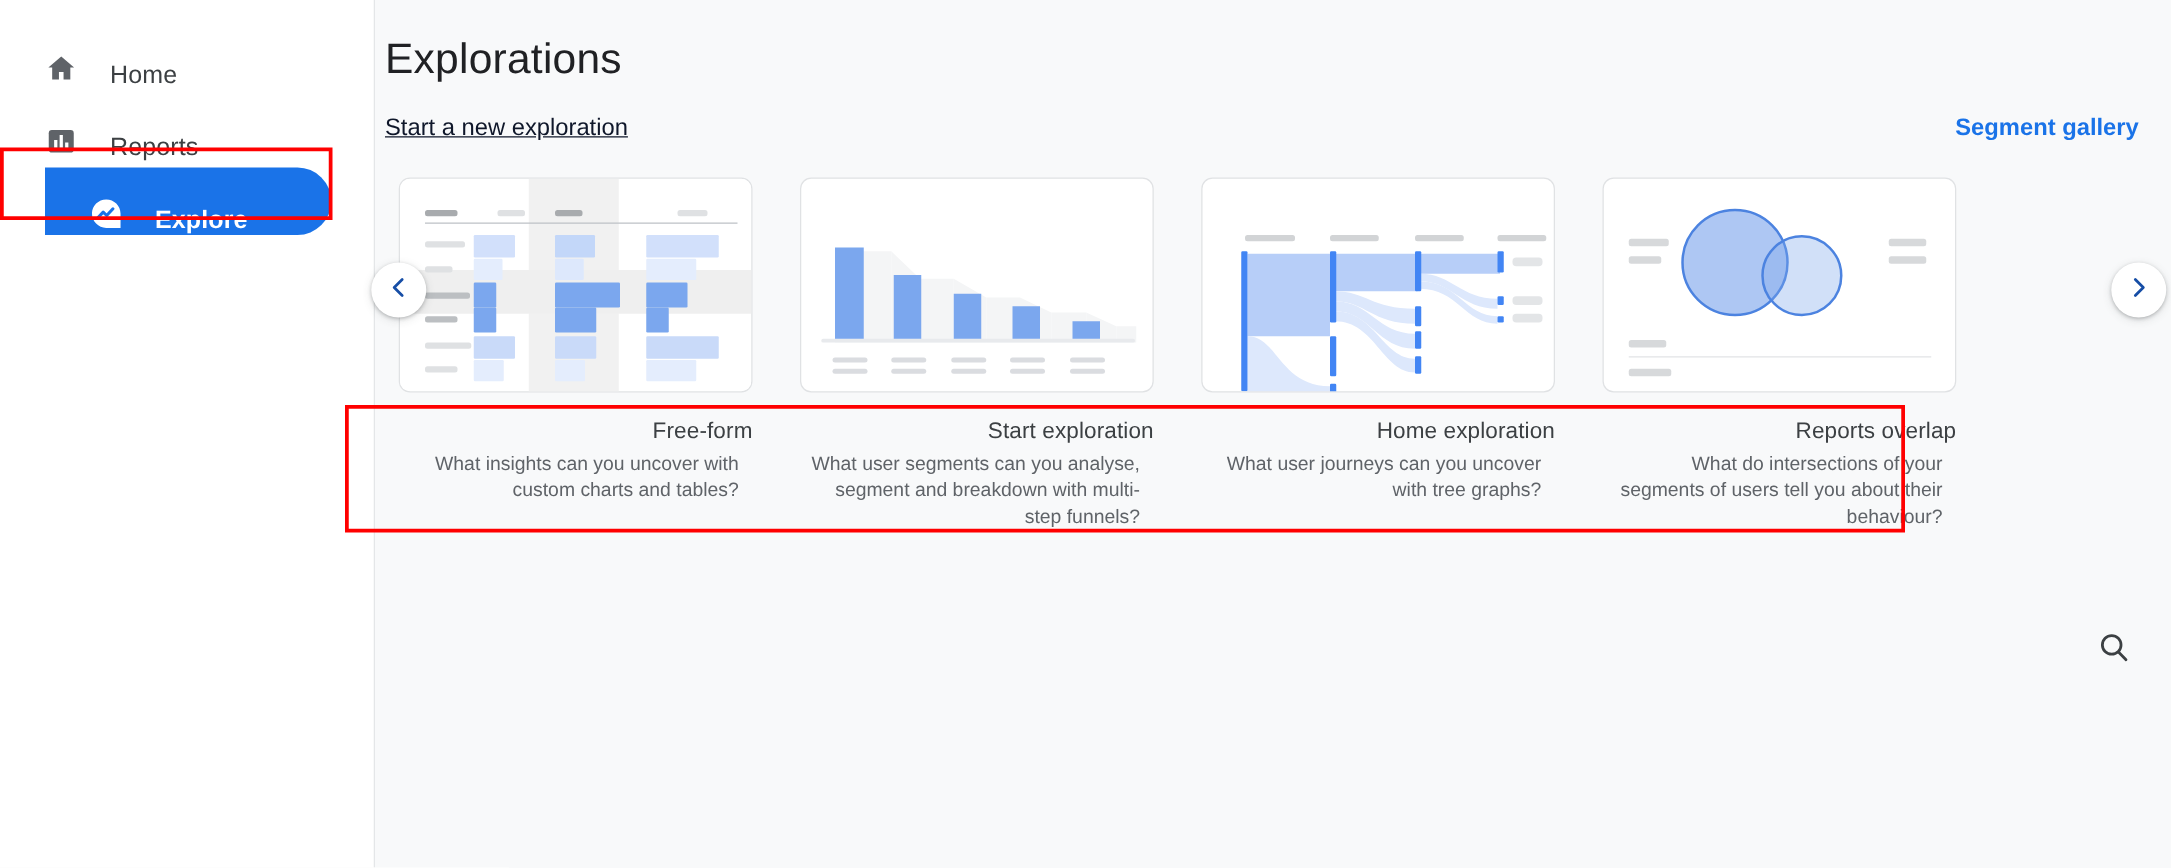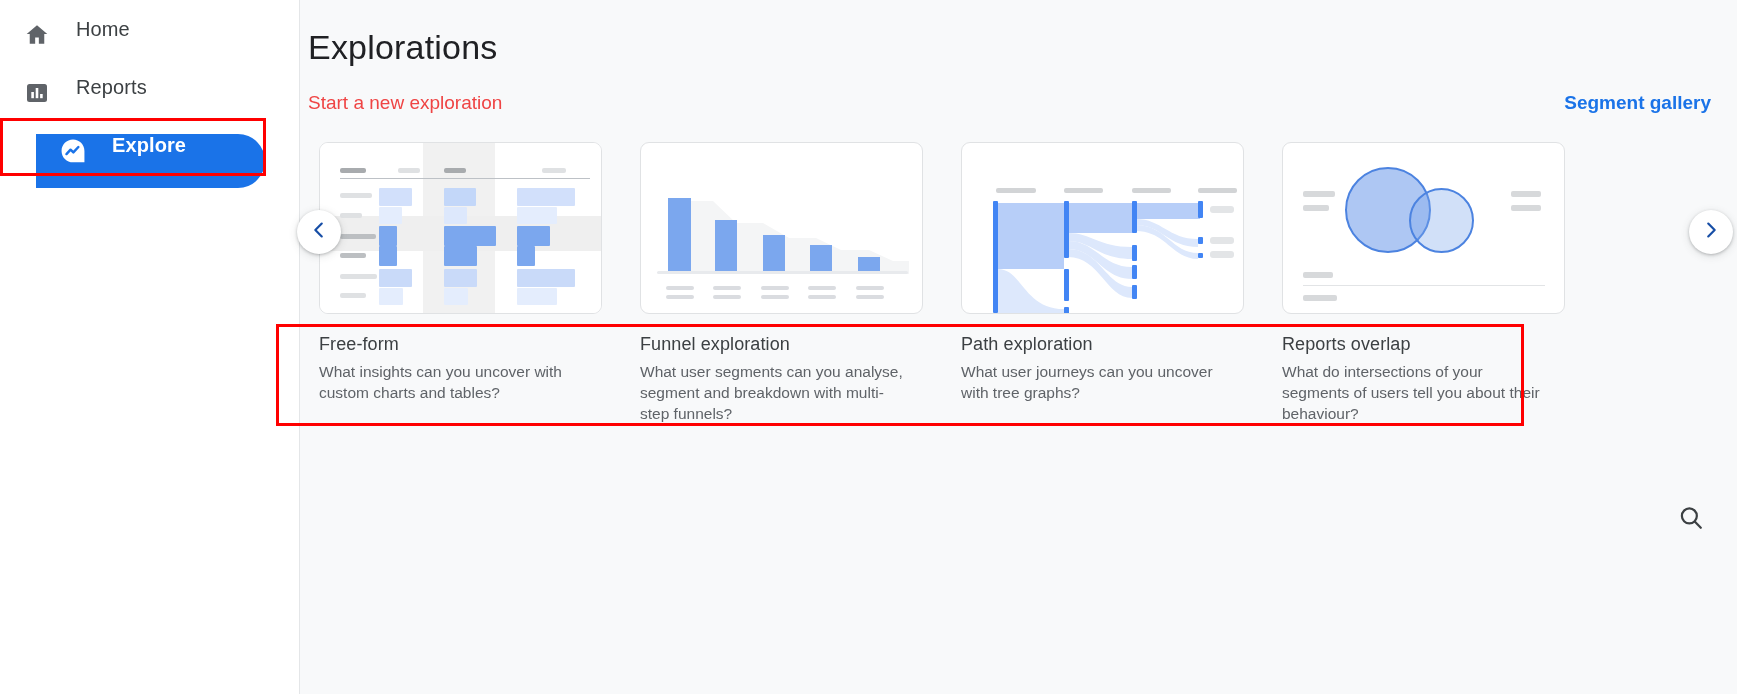--- a/index.html
+++ b/index.html
@@ -22,24 +22,24 @@
     height: 100%;
     background: #ffffff;
     border-right: 1px solid #e4e6e8;
     padding-top: 14px;
     flex: 0 0 300px;
     position: relative;
     z-index: 5;
   }
   .nav-item {
     display: flex;
-    align-items: flex-start;
+    align-items: flex-end;
     height: 54px;
     margin: 4px 34px 4px 0;
-    padding-left: 20px;
+    padding-left: 32px;
     border-radius: 0 28px 28px 0;
     color: #5f6368;
     cursor: pointer;
     user-select: none;
   }
   .nav-item .nav-icon {
     width: 34px; height: 34px;
     flex: 0 0 34px;
     display: flex; align-items: center; justify-content: center;
     margin-right: 22px;
@@ -58,40 +58,42 @@
     font-weight: bold;
   }
 
   
   .main {
     flex: 1 1 auto;
     height: 100%;
     background: #f8f9fa;
     position: relative;
     padding: 0 0 0 0;
+    text-align: right;
   }
   .page-title {
     font-size: 34px;
     font-weight: 400;
     color: #202124;
     letter-spacing: .2px;
     position: absolute;
     left: 8px; top: 28px;
   }
   .section-row {
     position: absolute;
     left: 8px; right: 26px; top: 92px;
     display: flex;
     align-items: center;
     justify-content: space-between;
   }
   .section-title {
     font-size: 19px;
-    color: #ef4444;
+    color: #0f172a;
     font-weight: 400;
+    text-decoration: underline;
   }
   .template-gallery {
     font-size: 19px;
     color: #1a73e8;
     font-weight: bold;
     cursor: pointer;
   }
 
   
   .carousel {
@@ -334,21 +336,21 @@
             <div class="ftick" style="left:25px;top:152px;width:28px;"></div>
             <div class="ftick" style="left:72px;top:143px;width:28px;"></div>
             <div class="ftick" style="left:72px;top:152px;width:28px;"></div>
             <div class="ftick" style="left:120px;top:143px;width:28px;"></div>
             <div class="ftick" style="left:120px;top:152px;width:28px;"></div>
             <div class="ftick" style="left:167px;top:143px;width:28px;"></div>
             <div class="ftick" style="left:167px;top:152px;width:28px;"></div>
             <div class="ftick" style="left:215px;top:143px;width:28px;"></div>
             <div class="ftick" style="left:215px;top:152px;width:28px;"></div>
           </div>
-          <div class="card-title">Funnel exploration</div>
+          <div class="card-title">Start exploration</div>
           <div class="card-desc">What user segments can you analyse, segment and breakdown with multi-step funnels?</div>
         </div>
 
         <div class="card">
           <div class="thumb">
 
             <div class="pheader" style="left:34px;top:45px;width:40px;"></div>
             <div class="pheader" style="left:102px;top:45px;width:39px;"></div>
             <div class="pheader" style="left:170px;top:45px;width:39px;"></div>
             <div class="pheader" style="left:236px;top:45px;width:39px;"></div>
@@ -379,21 +381,21 @@
             <div class="pnode" style="left:170px;top:122px;width:5px;height:14px;"></div>
             <div class="pnode" style="left:170px;top:142px;width:5px;height:14px;"></div>
             <div class="pnode" style="left:236px;top:58px;width:5px;height:17px;"></div>
             <div class="pnode" style="left:236px;top:94px;width:5px;height:7px;"></div>
             <div class="pnode" style="left:236px;top:110px;width:5px;height:5px;"></div>
 
             <div class="plabel" style="left:248px;top:63px;width:24px;"></div>
             <div class="plabel" style="left:248px;top:94px;width:24px;"></div>
             <div class="plabel" style="left:248px;top:108px;width:24px;"></div>
           </div>
-          <div class="card-title">Path exploration</div>
+          <div class="card-title">Home exploration</div>
           <div class="card-desc">What user journeys can you uncover with tree graphs?</div>
         </div>
 
         <div class="card">
           <div class="thumb">
             <div class="vlabel" style="left:20px;top:48px;width:32px;"></div>
             <div class="vlabel" style="left:20px;top:62px;width:26px;"></div>
             <div class="venn-c" style="left:62px;top:24px;width:86px;height:86px;background:rgba(124,165,235,.62);"></div>
             <div class="venn-c" style="left:126px;top:45px;width:65px;height:65px;background:rgba(124,165,235,.35);"></div>
             <div class="vlabel" style="left:20px;top:129px;width:30px;"></div>

